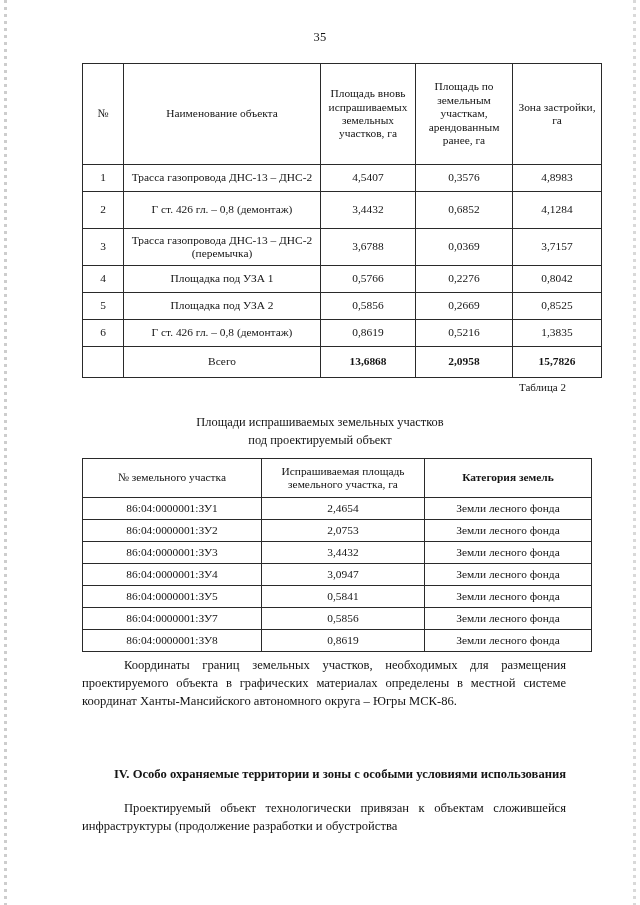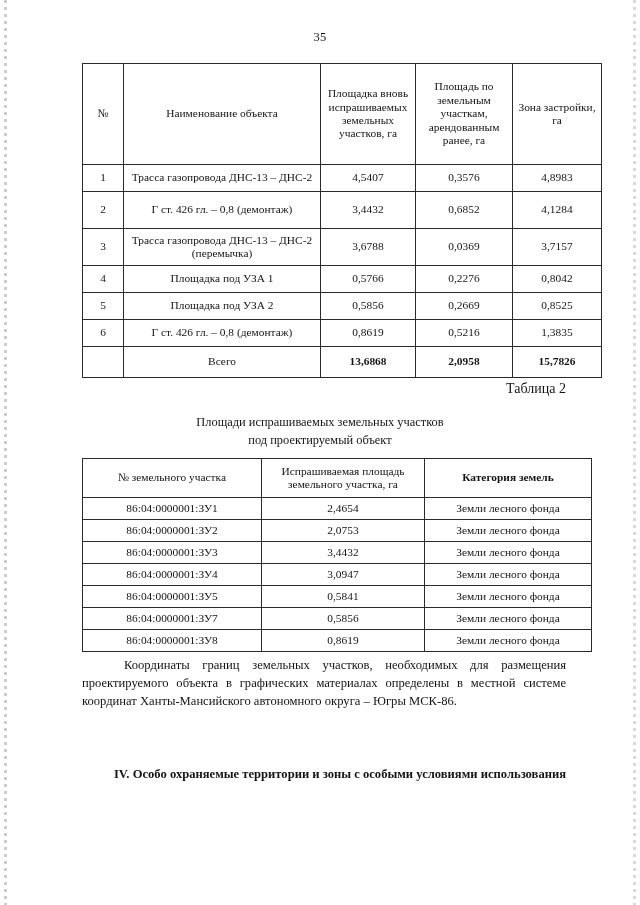--- a/index.html
+++ b/index.html
@@ -85,21 +85,21 @@
   #table-one tr.data-row td { height: 20px; }
   #table-one tr.tall-row td { height: 30px; }
   #table-one tr.total-row td { height: 26px; font-weight: bold; }
   #table-one tr.total-row td.total-label { font-weight: normal; }
 
   
   .table-label {
     position: absolute;
     right: 74px;
     top: 381px;
-    font-size: 14px;
+    font-size: 11px;
   }
   .table-caption {
     position: absolute;
     left: 0;
     top: 414px;
     width: 640px;
     text-align: center;
     font-size: 12.4px;
     line-height: 1.45;
   }
@@ -159,21 +159,21 @@
   <div class="scan-edge left"></div>
   <div class="scan-edge right"></div>
 
   <div class="page-number">35</div>
 
   <table class="doc-table" id="table-one">
     <thead>
       <tr>
         <th class="hdr-num">№</th>
         <th class="hdr-name">Наименование объекта</th>
-        <th class="hdr-c1">Площадка вновь испрашиваемых земельных участков, га</th>
+        <th class="hdr-c1">Площадь вновь испрашиваемых земельных участков, га</th>
         <th class="hdr-c2">Площадь по земельным участкам, арендованным ранее, га</th>
         <th class="hdr-c3">Зона застройки, га</th>
       </tr>
     </thead>
     <tbody>
       <tr class="data-row">
         <td>1</td>
         <td class="cell-name">Трасса газопровода ДНС-13 – ДНС-2</td>
         <td>4,5407</td>
         <td>0,3576</td>
@@ -277,14 +277,17 @@
       </tr>
     </tbody>
   </table>
 
   <div class="body-block" id="para-coords">
     <p class="para">Координаты границ земельных участков, необходимых для размещения проектируемого объекта в графических материалах определены в местной системе координат Ханты-Мансийского автономного округа – Югры МСК-86.</p>
   </div>
 
   <h2 class="section-heading">IV. Особо охраняемые территории и зоны с особыми условиями использования</h2>
 
+  <div class="body-block" id="para-object">
+    <p class="para justify-last">Проектируемый объект технологически привязан к объектам сложившейся инфраструктуры (продолжение разработки и обустройства</p>
+  </div>
 
 </div>
 
 </body></html>

